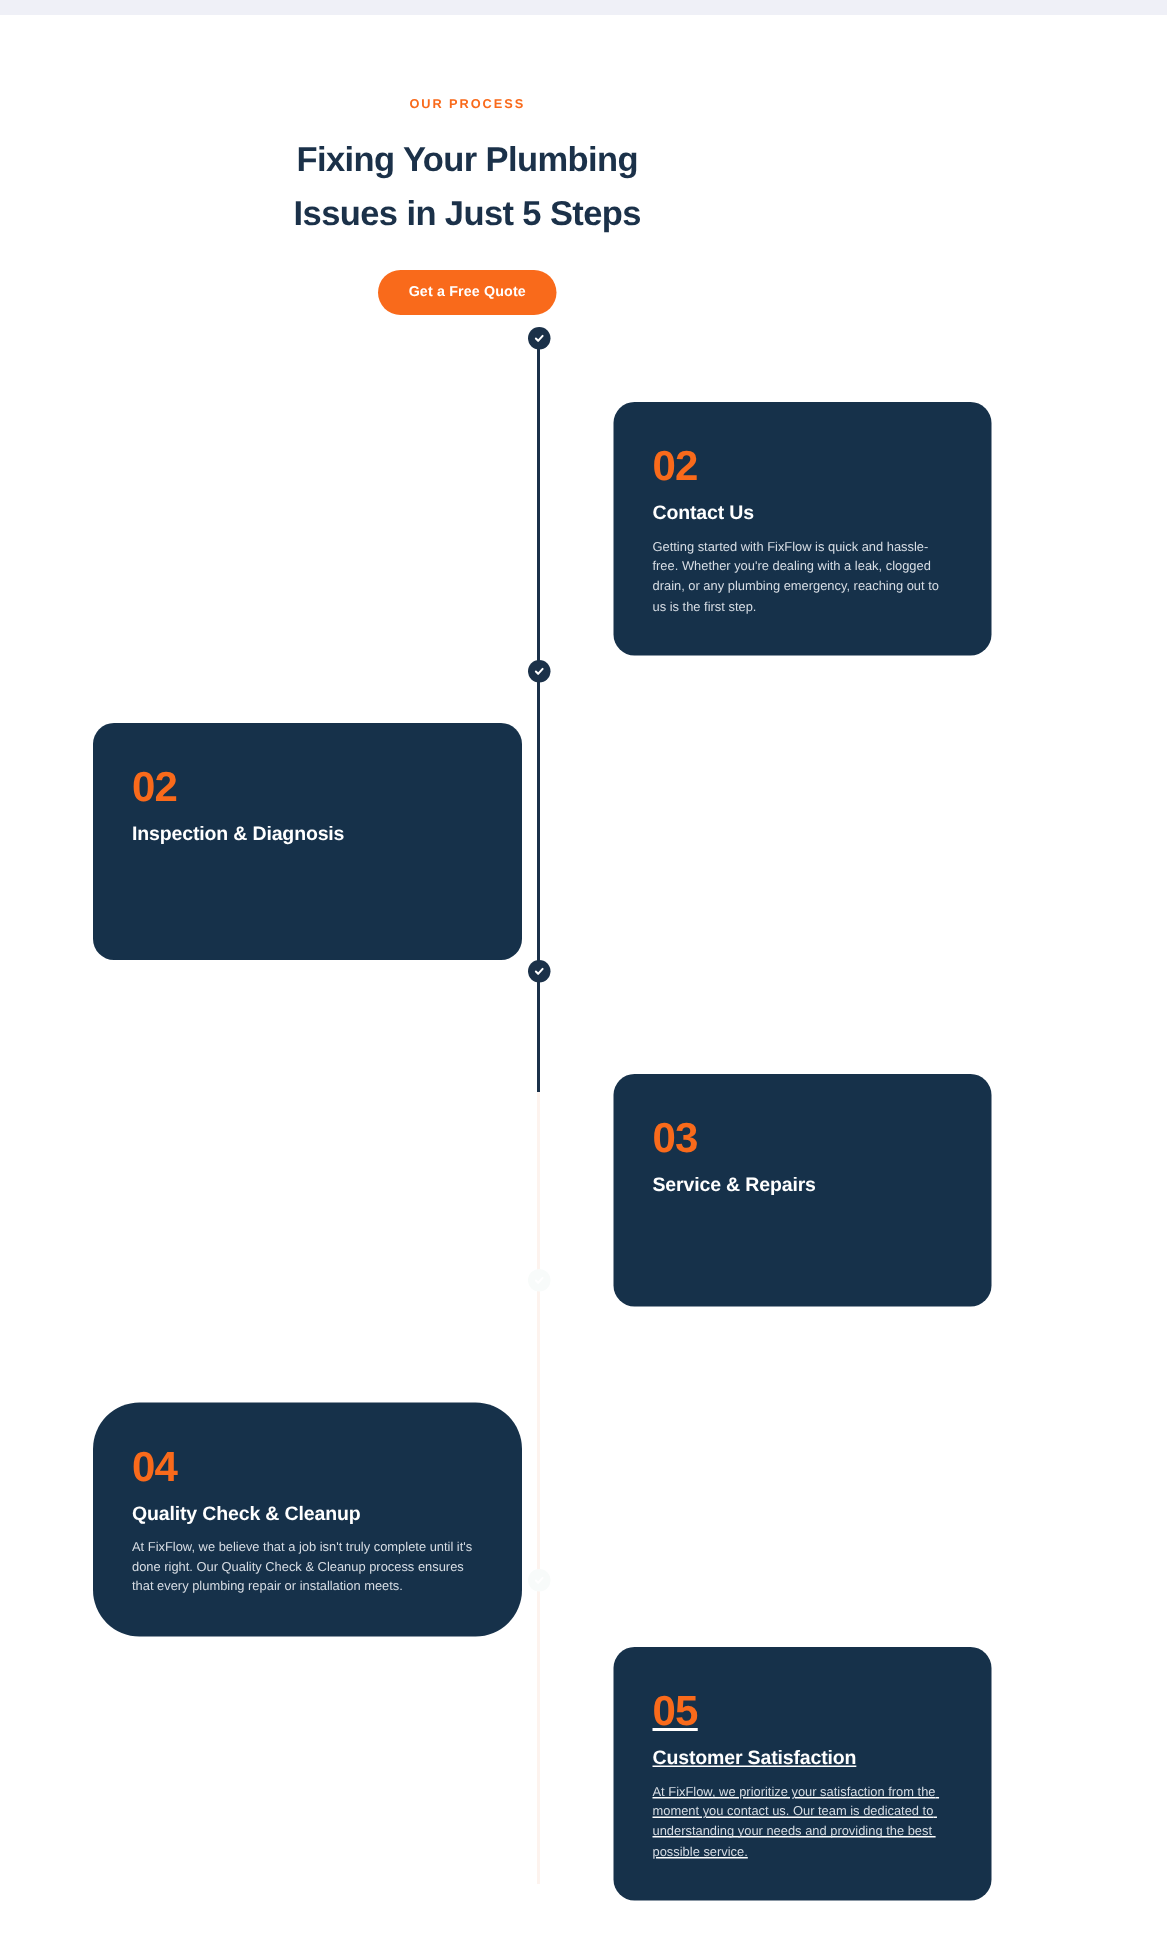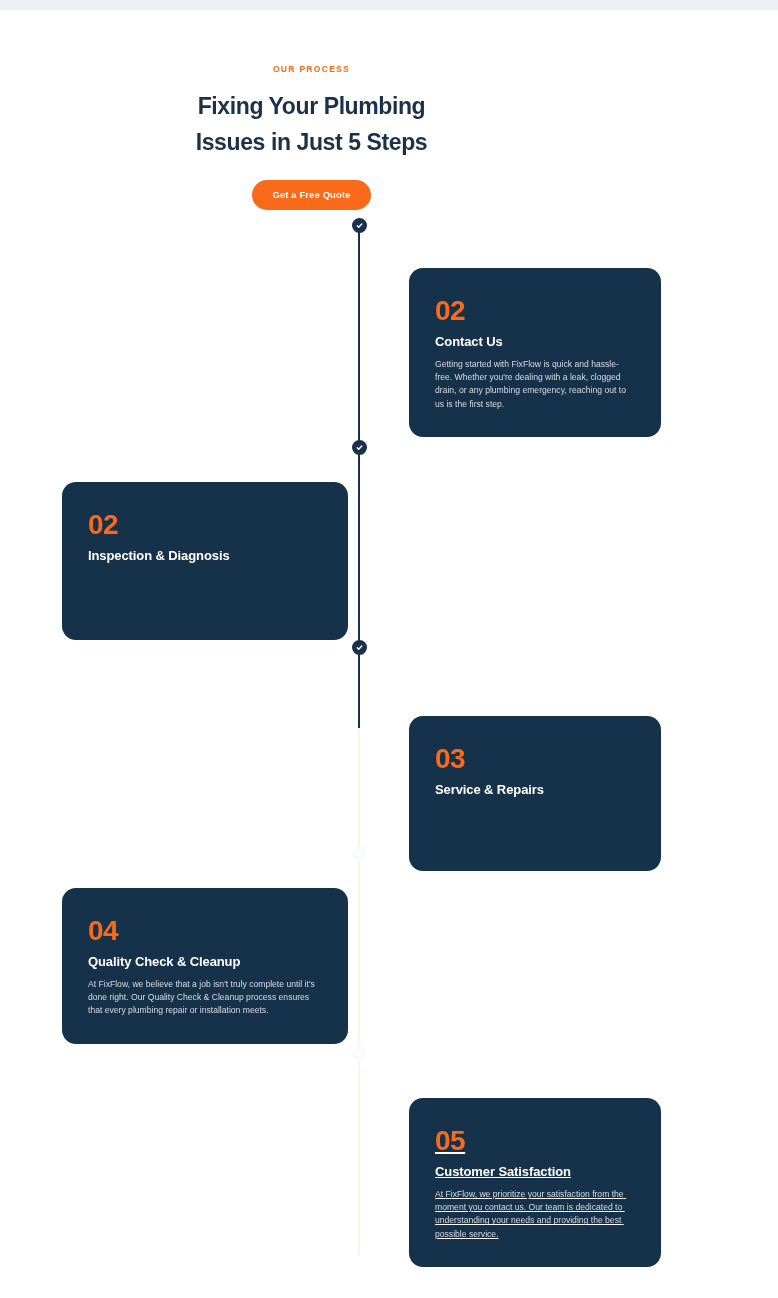--- a/index.html
+++ b/index.html
@@ -228,21 +228,21 @@
         <div class="card-body">Getting started with FixFlow is quick and hassle-free. Whether you're dealing with a leak, clogged drain, or any plumbing emergency, reaching out to us is the first step.</div>
       </div>
       <div class="card card-left" style="top: 482px; min-height: 158px;">
         <div class="card-number">02</div>
         <div class="card-title">Inspection &amp; Diagnosis</div>
       </div>
       <div class="card card-right" style="top: 716px; min-height: 155px;">
         <div class="card-number">03</div>
         <div class="card-title">Service &amp; Repairs</div>
       </div>
-      <div class="card card-left" style="top: 888px; min-height: 155px;">
+      <div class="card card-left" style="top: 935px; min-height: 155px; border-radius: 31px;">
         <div class="card-number">04</div>
         <div class="card-title">Quality Check &amp; Cleanup</div>
         <div class="card-body">At FixFlow, we believe that a job isn't truly complete until it's done right. Our Quality Check &amp; Cleanup process ensures that every plumbing repair or installation meets.</div>
       </div>
       <div class="card card-right" style="top: 1098px; min-height: 155px; text-decoration: underline;">
         <div class="card-number">05</div>
         <div class="card-title">Customer Satisfaction</div>
         <div class="card-body">At FixFlow, we prioritize your satisfaction from the moment you contact us. Our team is dedicated to understanding your needs and providing the best possible service.</div>
       </div>
     </div>

